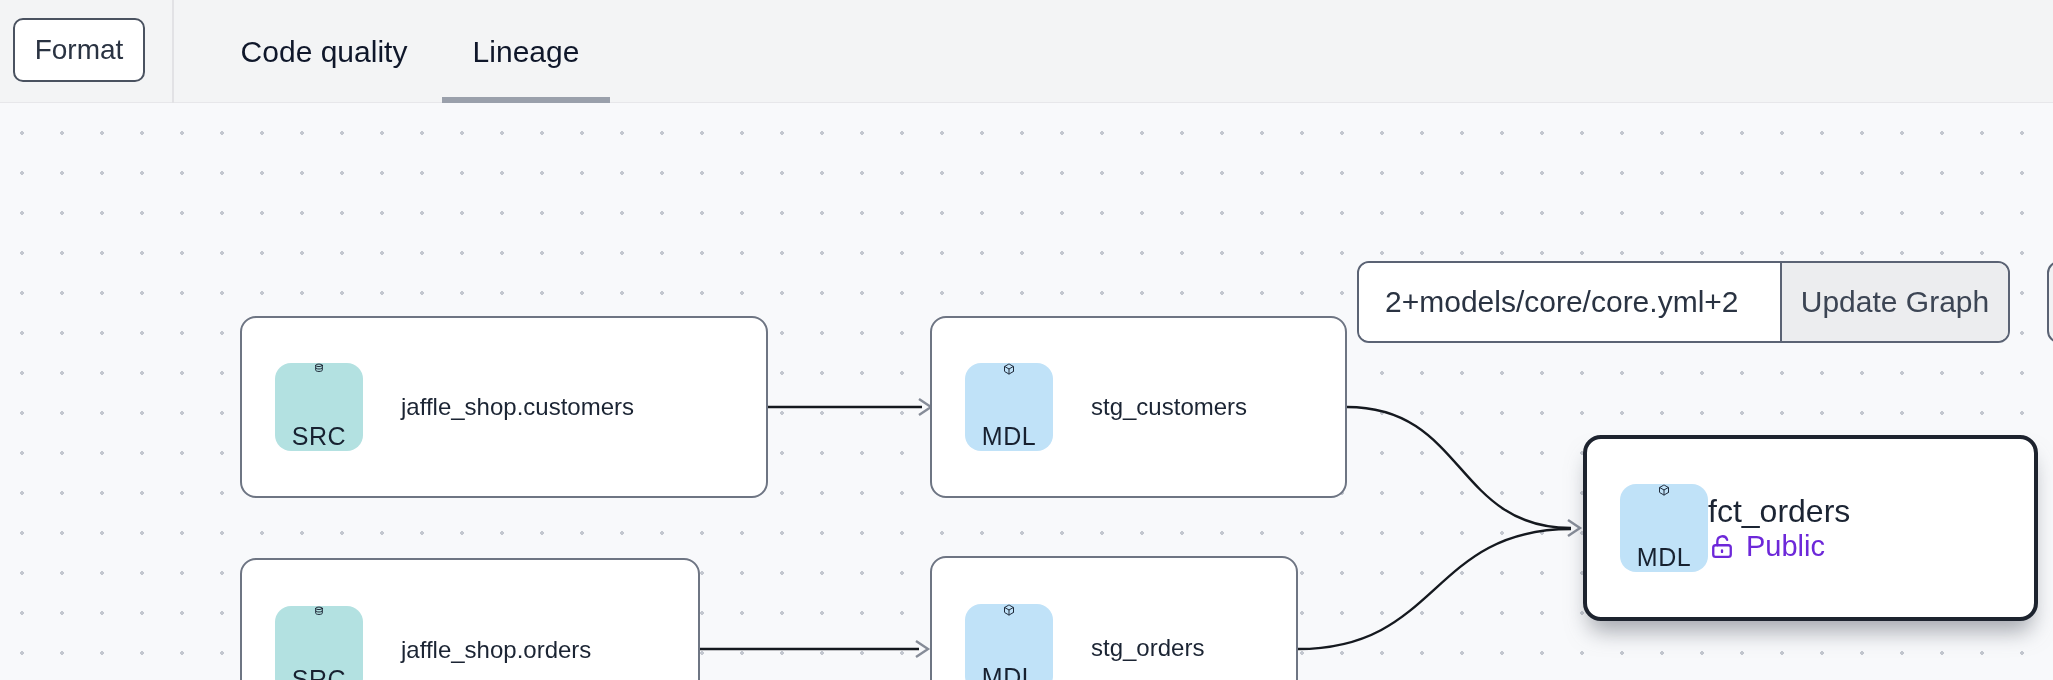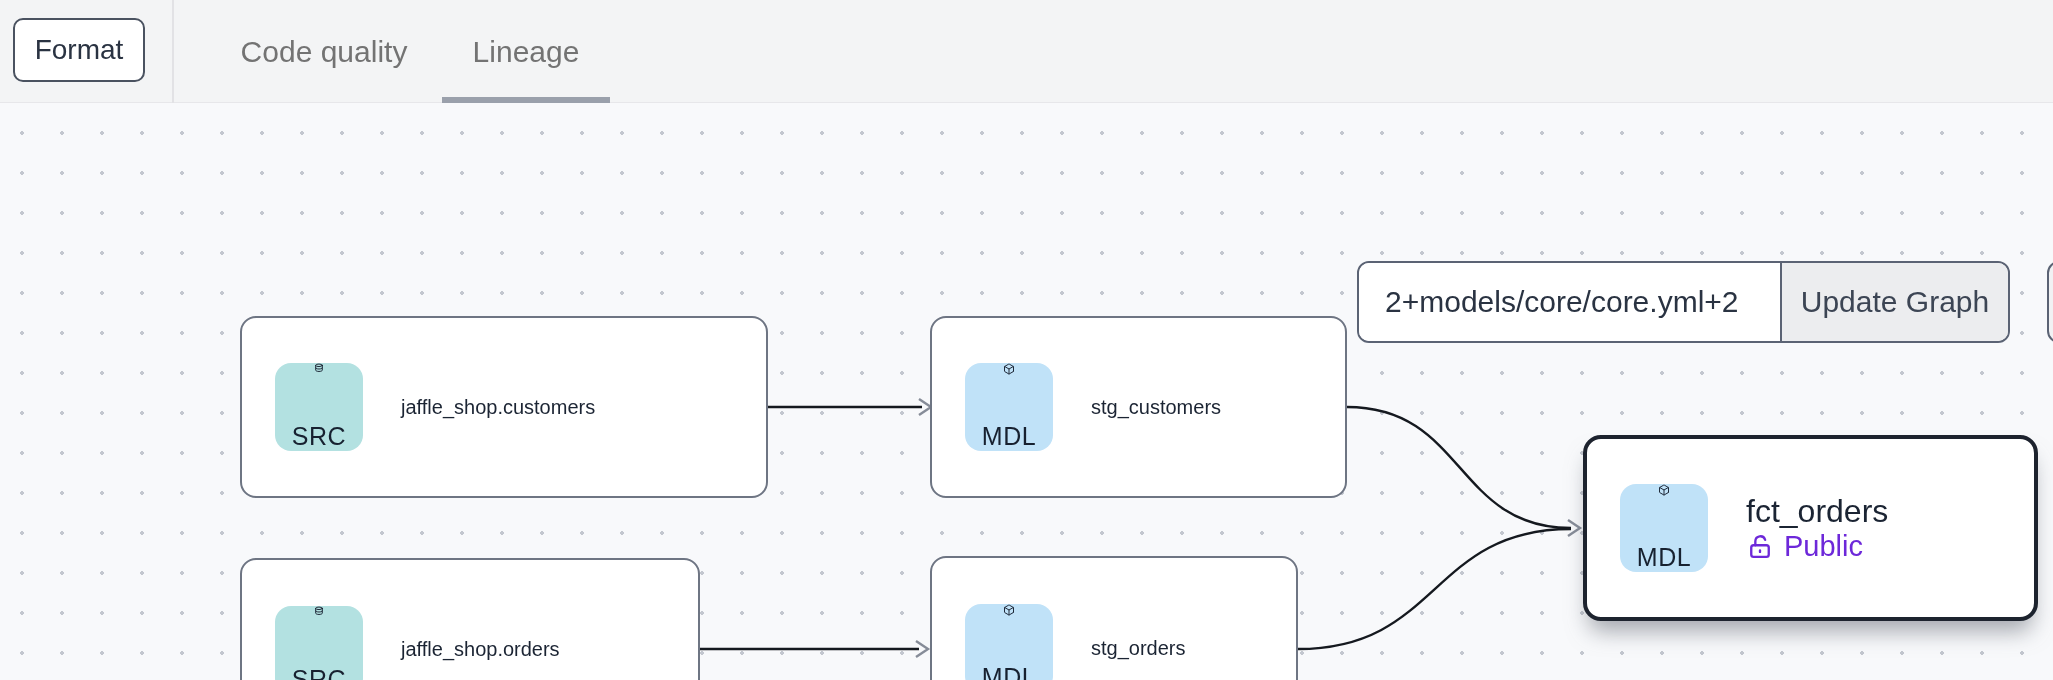--- a/index.html
+++ b/index.html
@@ -20,21 +20,21 @@
     position:absolute; left:13px; top:18px; width:132px; height:64px;
     background:#ffffff; border:2px solid #4a5260; border-radius:10px;
     font-size:28px; color:#2a3342; display:flex; align-items:center; justify-content:center;
     cursor:pointer;
   }
   .header-divider {
     position:absolute; left:172px; top:0; width:2px; height:103px; background:#e2e2e5;
   }
   .tab {
     position:absolute; top:0; height:103px; display:flex; align-items:center; justify-content:center;
-    font-size:30px; color:#737373; cursor:pointer;
+    font-size:30px; color:#0f172a; cursor:pointer;
   }
   .tab-codequality { left:223px; width:202px; }
   .tab-lineage { left:442px; width:168px; }
   .tab-underline {
     position:absolute; left:0; bottom:0; width:100%; height:6px; background:#9aa0ab;
   }
 
   
   .canvas {
     position:absolute; left:0; top:103px; width:2053px; height:577px;
@@ -60,22 +60,22 @@
   .badge {
     width:88px; height:88px; border-radius:16px; margin-left:33px; flex:0 0 auto;
     display:flex; flex-direction:column; align-items:center; justify-content:center;
     color:#172130;
     gap:48px;
   }
   .badge-src { background:#b3e1e1; }
   .badge-mdl { background:#c0e2f8; }
   .badge svg { width:42px; height:42px; display:block; }
   .badge-text { font-size:25px; letter-spacing:0.5px; margin-top:-1px; }
-  .node-label { font-size:20px; color:#1b2433; margin-left:38px; white-space:nowrap; }
-  .node-title-block { margin-left:38px; display:flex; flex-direction:column; }
+  .node-label { font-size:24px; color:#1b2433; margin-left:38px; white-space:nowrap; }
+  .node-title-block { display:flex; flex-direction:column; }
   .node-title { font-size:32px; color:#1b2433; white-space:nowrap; }
   .node-access { display:flex; align-items:center; gap:10px; font-size:29px; color:#6d28d9; }
   .node-access svg { width:28px; height:28px; }
 
   
   .graph-controls {
     position:absolute; left:1357px; top:158px; width:653px; height:82px;
     border:2px solid #5b6374; border-radius:12px; overflow:hidden;
     display:flex; z-index:4; background:#ffffff;
   }

